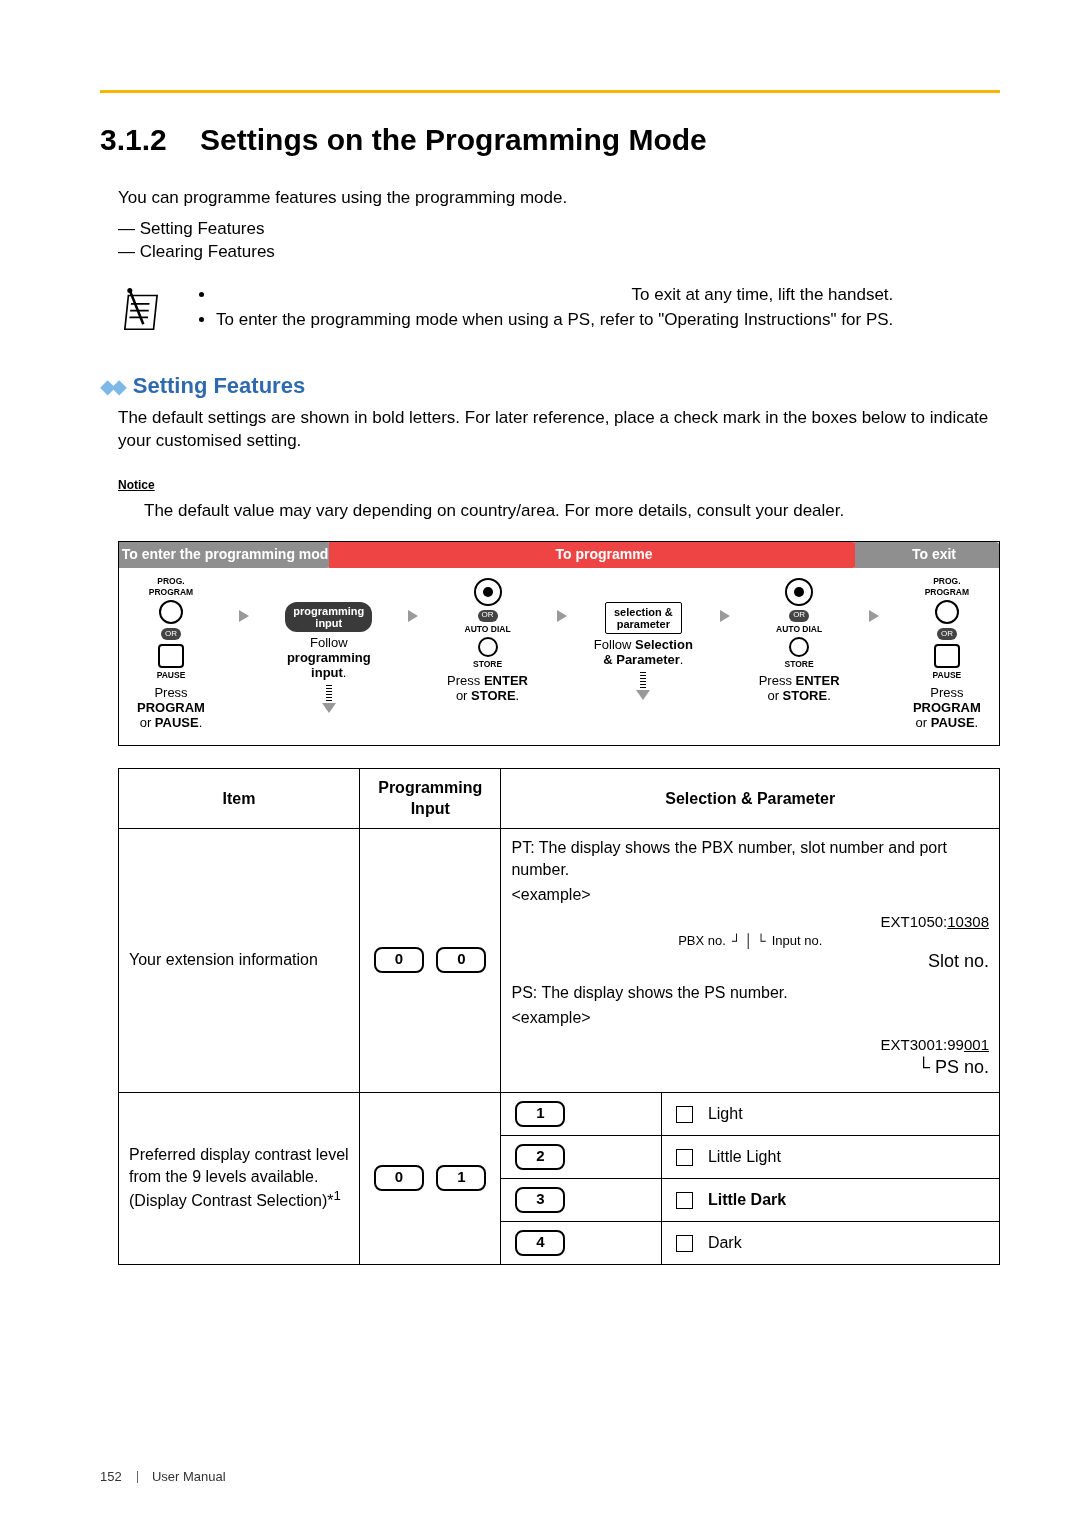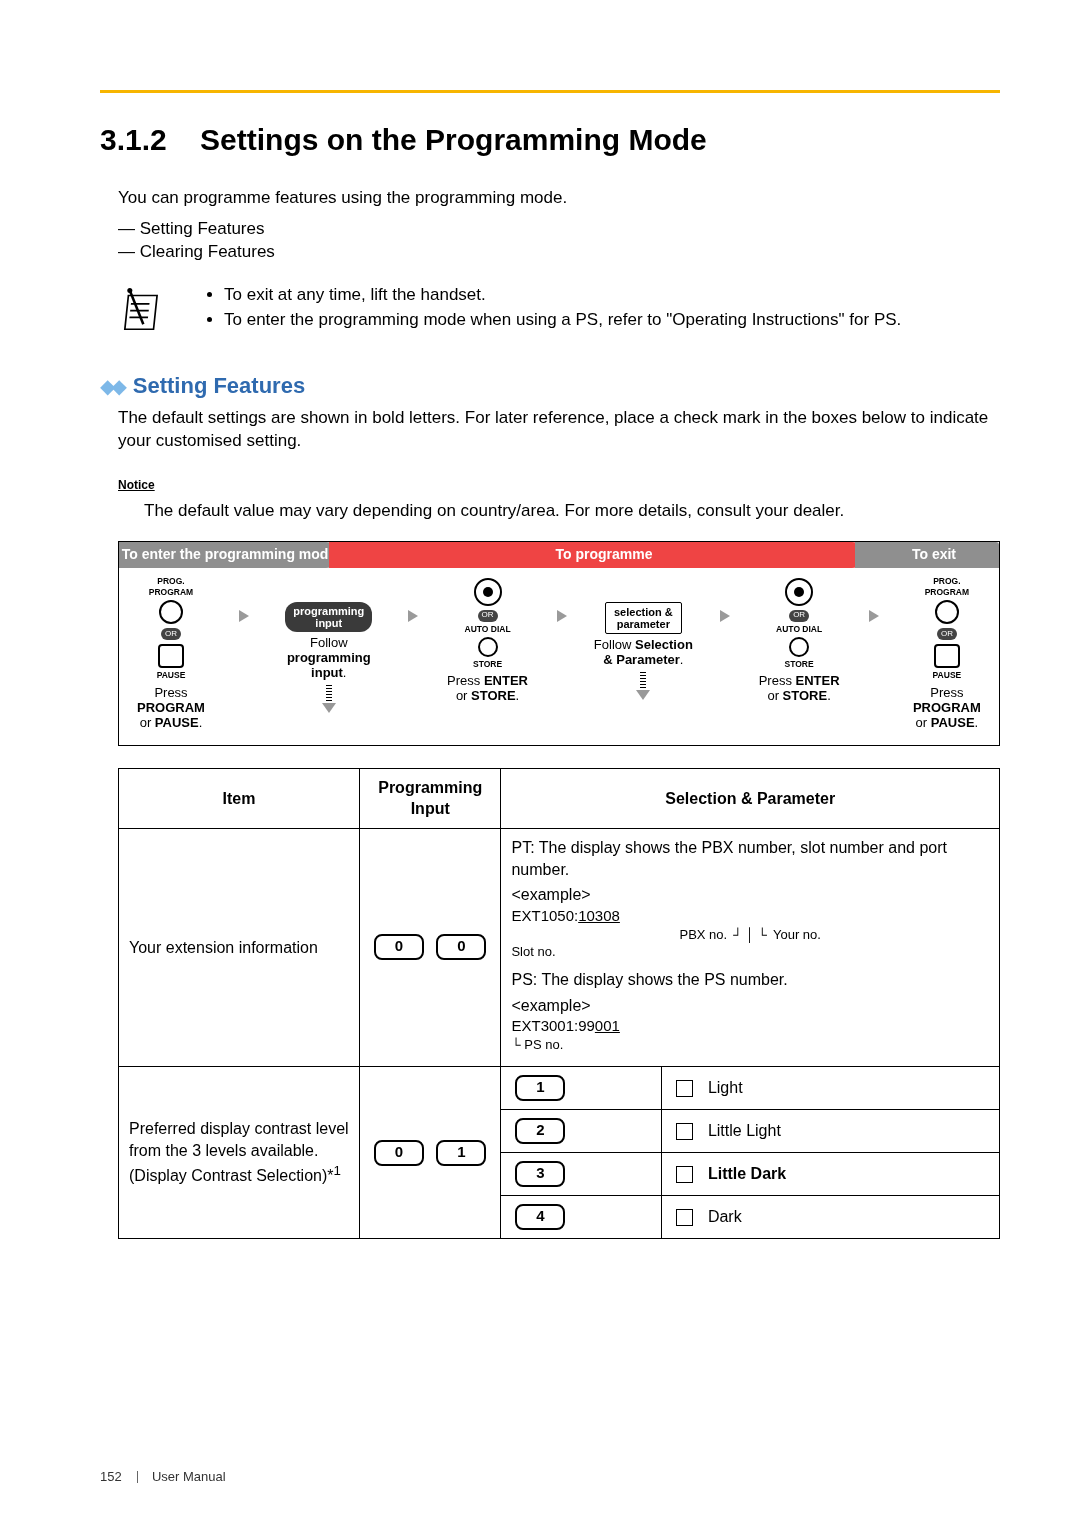--- a/index.html
+++ b/index.html
@@ -41,21 +41,21 @@
   .dash-item::before {
     content: "— ";
   }
   .note-row {
     display: flex;
     gap: 24px;
     margin: 10px 0 30px 0;
   }
   .note-icon svg { width: 54px; height: 54px; }
   .note-text ul { margin: 0; padding-left: 20px; }
-  .note-text li { margin: 2px 8px; }
+  .note-text li { margin: 2px 0; text-align: right; }
   .subhead-row {
     display: flex;
     align-items: center;
     gap: 10px;
     margin-bottom: 8px;
   }
   .diamonds { color: #7db8e8; font-size: 20px; letter-spacing: -4px; }
   .h2 {
     color: #2f6aaf;
     font-size: 22px;
@@ -165,22 +165,22 @@
   table.settings th { text-align: center; font-weight: bold; }
   .col-item { width: 220px; margin-left: 28px; }
   .col-prog { width: 110px; text-align:center; }
   .col-sel  {}
   .keycap {
     display:inline-block; min-width:34px; padding:0 6px; height:22px; line-height:20px;
     border:2px solid #000; border-radius:8px; text-align:center; font-weight:bold;
     background:#fff; font-size:15px; margin: 0 4px;
   }
   .example-block { margin: 4px 0 4px 0; }
-  .example-center { text-align:left; font-size:15px; }
-  .ann { font-size:13px; }
+  .example-center { text-align:right; font-size:15px; margin-top:6px; }
+  .ann { font-size:18px; }
   .ann-row { display:flex; justify-content:center; gap:0; align-items:flex-start; font-size:13px; }
   .checkbox {
     display:inline-block; width:15px; height:15px; border:1.5px solid #000; margin-right:10px;
     vertical-align:middle;
   }
   .opt-row td.sel-label { padding-left: 14px; }
   .opt-key { text-align:center; width:140px; }
 
   .footer {
     position: absolute;
@@ -365,39 +365,39 @@
           </td>
           <td colspan="2">
             <div>PT: The display shows the PBX number, slot number and port number.</div>
             <div class="example-block">
               <div>&lt;example&gt;</div>
               <div class="example-center">
                 <span>EXT1050:<u>10308</u></span>
                 <div class="ann-row">
                   <span>PBX no.</span>
                   <span style="margin:0 6px;">┘ │ └</span>
-                  <span>Your no.</span>
+                  <span>Input no.</span>
                 </div>
                 <div class="ann">Slot no.</div>
               </div>
             </div>
             <div style="margin-top:8px;">PS: The display shows the PS number.</div>
             <div class="example-block">
               <div>&lt;example&gt;</div>
               <div class="example-center">
                 <span>EXT3001:99<u>001</u></span>
                 <div class="ann">└ <span>PS no.</span></div>
               </div>
             </div>
           </td>
         </tr>
 
         <tr class="opt-row">
           <td rowspan="4">
-            <span>Preferred display contrast level from the 3 levels available.</span><br>
+            <span>Preferred display contrast level from the 9 levels available.</span><br>
             <span>(Display Contrast Selection)*</span><sup>1</sup>
           </td>
           <td rowspan="4" class="center nowrap">
             <span class="keycap">0</span>
             <span class="keycap">1</span>
           </td>
           <td class="opt-key">
             <span class="keycap">1</span>
           </td>
           <td class="sel-label">

